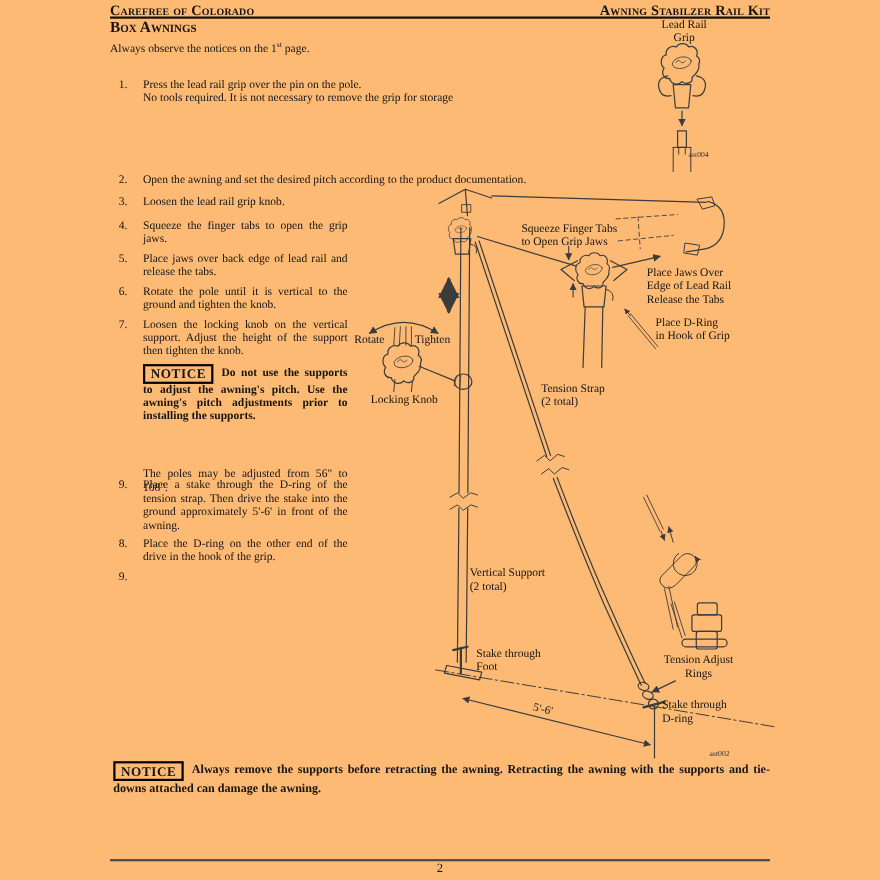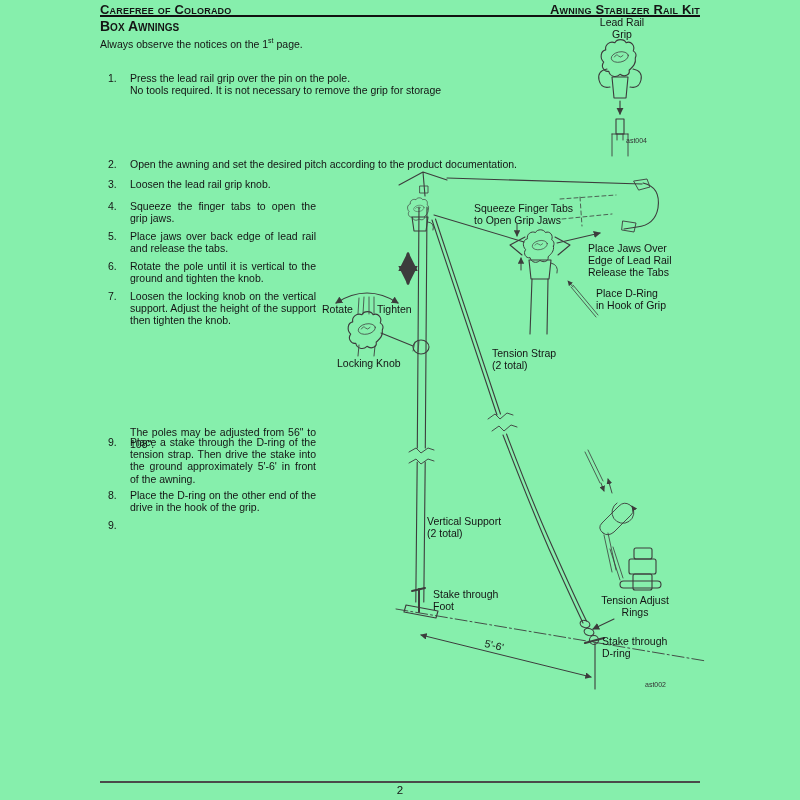--- a/index.html
+++ b/index.html
@@ -1,18 +1,18 @@
 <!DOCTYPE html>
 <html><head>
 <meta charset="utf-8">
 <style>
   html,body{margin:0;padding:0;background:#e8e8e8;}
   .page{
-    position:relative;width:800px;height:800px;background:#86efac;
-    font-family:Liberation Sans, sans-serif;color:#141414;overflow:hidden;
+    position:relative;width:800px;height:800px;background:#fdba74;
+    font-family:Liberation Serif, serif;color:#141414;overflow:hidden;
   }
   .abs{position:absolute;}
   
   .hdr{font-variant:small-caps;font-weight:bold;font-size:13px;letter-spacing:.2px;}
   .rule{position:absolute;background:#111;height:1.5px;}
   .rule2{position:absolute;background:#4a4a4a;height:2px;}
   .sect{font-variant:small-caps;font-weight:bold;font-size:14px;}
   .intro{font-size:10.5px;}
   sup{font-size:7px;}
   
@@ -173,20 +173,23 @@
   </div>
   <div class="step w-narrow" style="left:108px;top:260px;">
     <span class="num">6.</span>
     <span class="txt">Rotate the pole until it is vertical to the ground and tighten the knob.</span>
   </div>
   <div class="step w-narrow" style="left:108px;top:290px;">
     <span class="num">7.</span>
     <span class="txt">Loosen the locking knob on the vertical support.  Adjust the height of the support then tighten the knob.</span>
   </div>
 
+  <div class="notice-inline" style="left:130px;top:331px;width:186px;">
+    <span class="nbox">NOTICE</span><span class="ntxt">Do not use the supports to adjust the awning's pitch.  Use the awning's pitch adjustments prior to installing the supports.</span>
+  </div>
 
   <div class="plain" style="left:130px;top:402px;width:186px;">The poles may be adjusted from 56" to 108".</div>
 
   <div class="step w-narrow" style="left:108px;top:436px;">
     <span class="num">9.</span>
     <span class="txt">Place a stake through the D-ring of the tension strap.  Then drive the stake into the ground approximately 5'-6' in front of the awning.</span>
   </div>
   <div class="step w-narrow" style="left:108px;top:489px;">
     <span class="num">8.</span>
     <span class="txt">Place the D-ring on the other end of the drive in the hook of the grip.</span>
@@ -215,17 +218,20 @@
 (2 total)</div>
   <div class="dlabel" style="left:433px;top:589px;">Stake through
 Foot</div>
   <div class="dlabel rot" style="left:486px;top:638px;">5'-6'</div>
   <div class="dlabel ctr" style="left:595px;top:595px;width:80px;">Tension Adjust
 Rings</div>
   <div class="dlabel" style="left:602px;top:636px;">Stake through
 D-ring</div>
   <div class="cap" style="left:645px;top:681px;">ast002</div>
 
+  <div class="notice-inline" style="left:103px;top:692px;width:597px;font-size:11px;line-height:14.5px;">
+    <span class="nbox">NOTICE</span><span class="ntxt">Always remove the supports before retracting the awning.  Retracting the awning with the supports and tie-downs attached can damage the awning.</span>
+  </div>
 
   <div class="rule2" style="left:100px;top:781px;width:600px;"></div>
   <div class="pageno" style="left:100px;top:784px;width:600px;">2</div>
 
 </div>
 
 </body></html>

